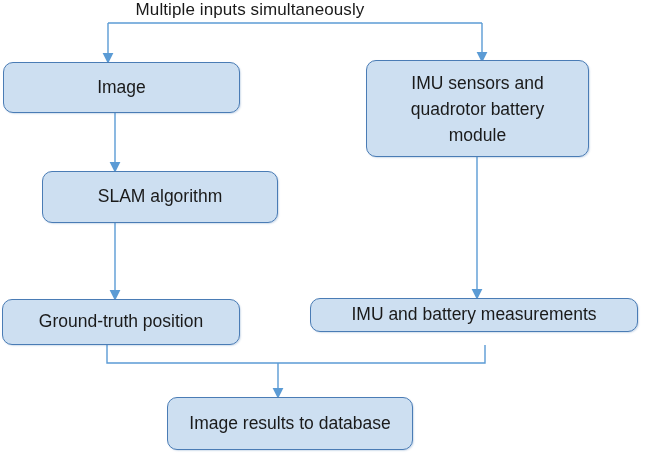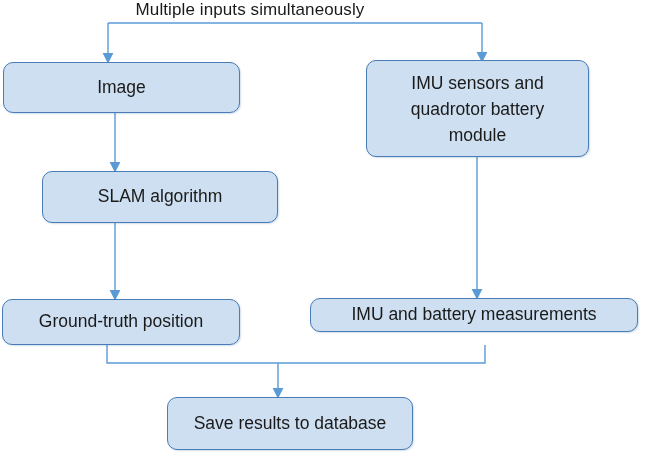--- a/index.html
+++ b/index.html
@@ -100,16 +100,16 @@
 
   <div class="node node-ground-truth">
     <span class="label">Ground-truth position</span>
   </div>
 
   <div class="node node-measurements">
     <span class="label">IMU and battery measurements</span>
   </div>
 
   <div class="node node-save">
-    <span class="label">Save results to database</span>
+    <span class="label">Image results to database</span>
   </div>
 
 </div>
 
 </body></html>

